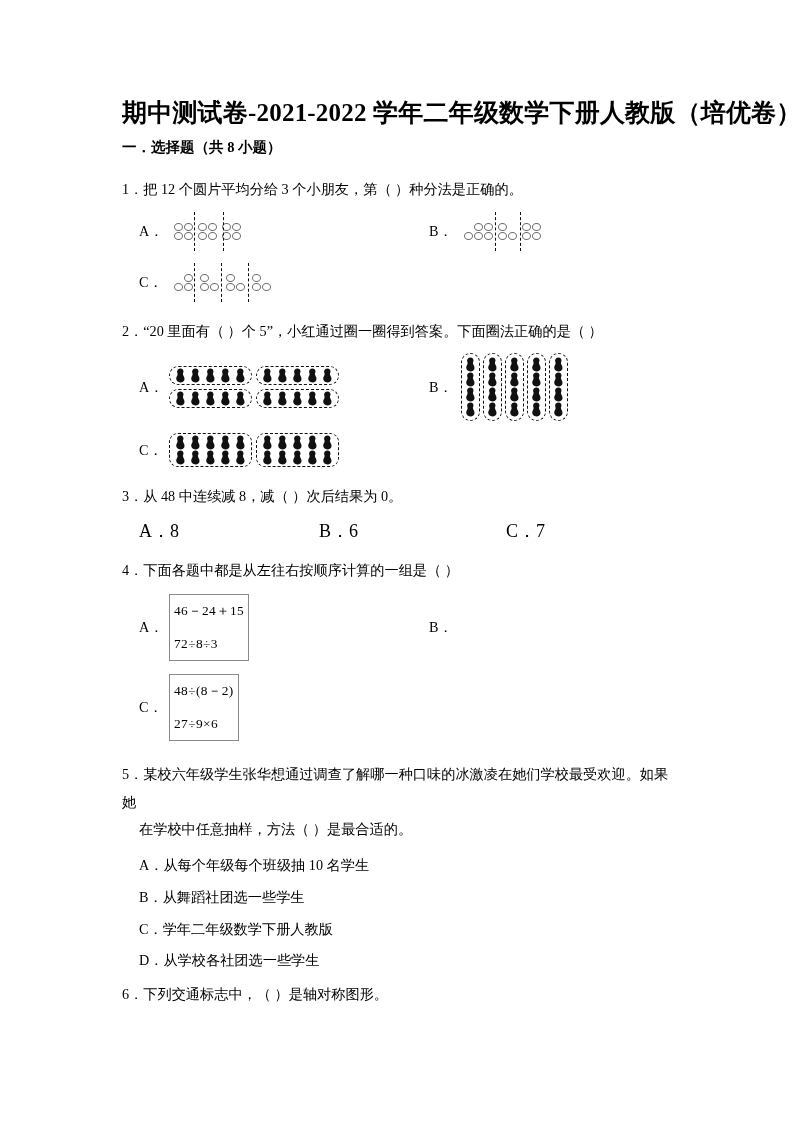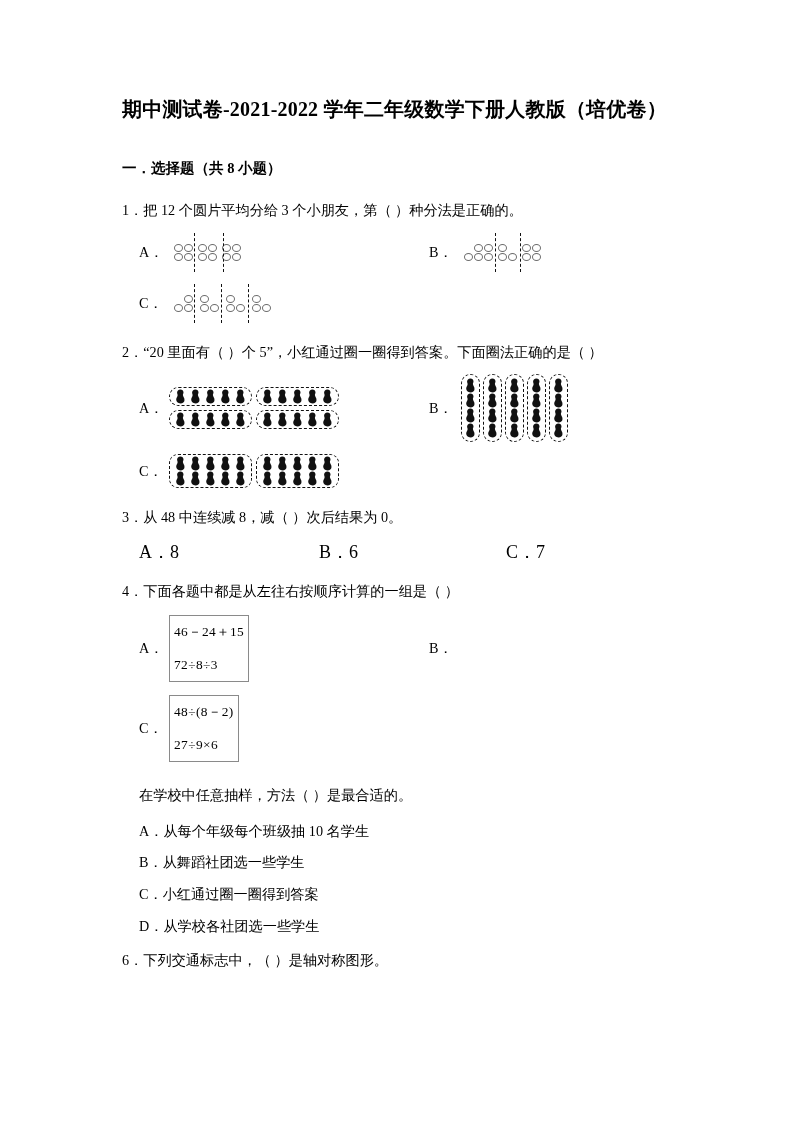--- a/index.html
+++ b/index.html
@@ -10,24 +10,24 @@
     color:#000;
     -webkit-font-smoothing:antialiased;
   }
   .page{
     position:relative;
     width:793px;height:1122px;
     box-sizing:border-box;
     padding:96px 112px 0 122px;
   }
   .doc-title{
-    font-size:20px;
+    font-size:25px;
     font-weight:bold;
     letter-spacing:.2px;
-    margin:0 0 36px 0;
+    margin:0 0 9px 0;
     white-space:nowrap;
   }
   .section-title{
     font-size:14.5px;
     font-weight:bold;
     margin:0 0 19px 0;
   }
   .q{
     font-size:14.2px;
     line-height:1.95;
@@ -667,22 +667,23 @@
       <div class="lbl">C．</div>
       <div class="exprbox">
         <div>48÷(8－2)</div>
         <div class="gap"></div>
         <div>27÷9×6</div>
       </div>
     </div>
   </div>
 
   <div class="q" style="margin-top:20px;">
+    <div>5．某校六年级学生张华想通过调查了解哪一种口味的冰激凌在她们学校最受欢迎。如果她</div>
     <div class="q-indent">在学校中任意抽样，方法（        ）是最合适的。</div>
   </div>
   <div class="opt-line">A．从每个年级每个班级抽 10 名学生</div>
   <div class="opt-line">B．从舞蹈社团选一些学生</div>
-  <div class="opt-line">C．小红通过圈一圈得到答案</div>
+  <div class="opt-line">C．学年二年级数学下册人教版</div>
   <div class="opt-line">D．从学校各社团选一些学生</div>
 
   <div class="q q-text" style="margin-top:6px;">6．下列交通标志中，（        ）是轴对称图形。</div>
 
 </div>
 
 </body></html>

